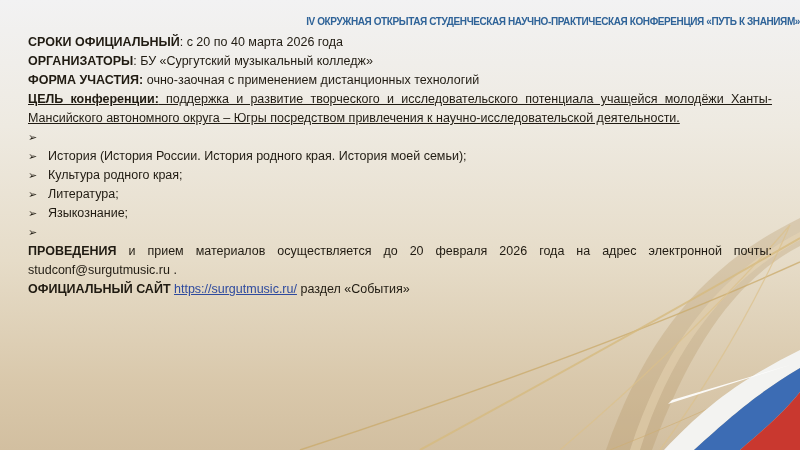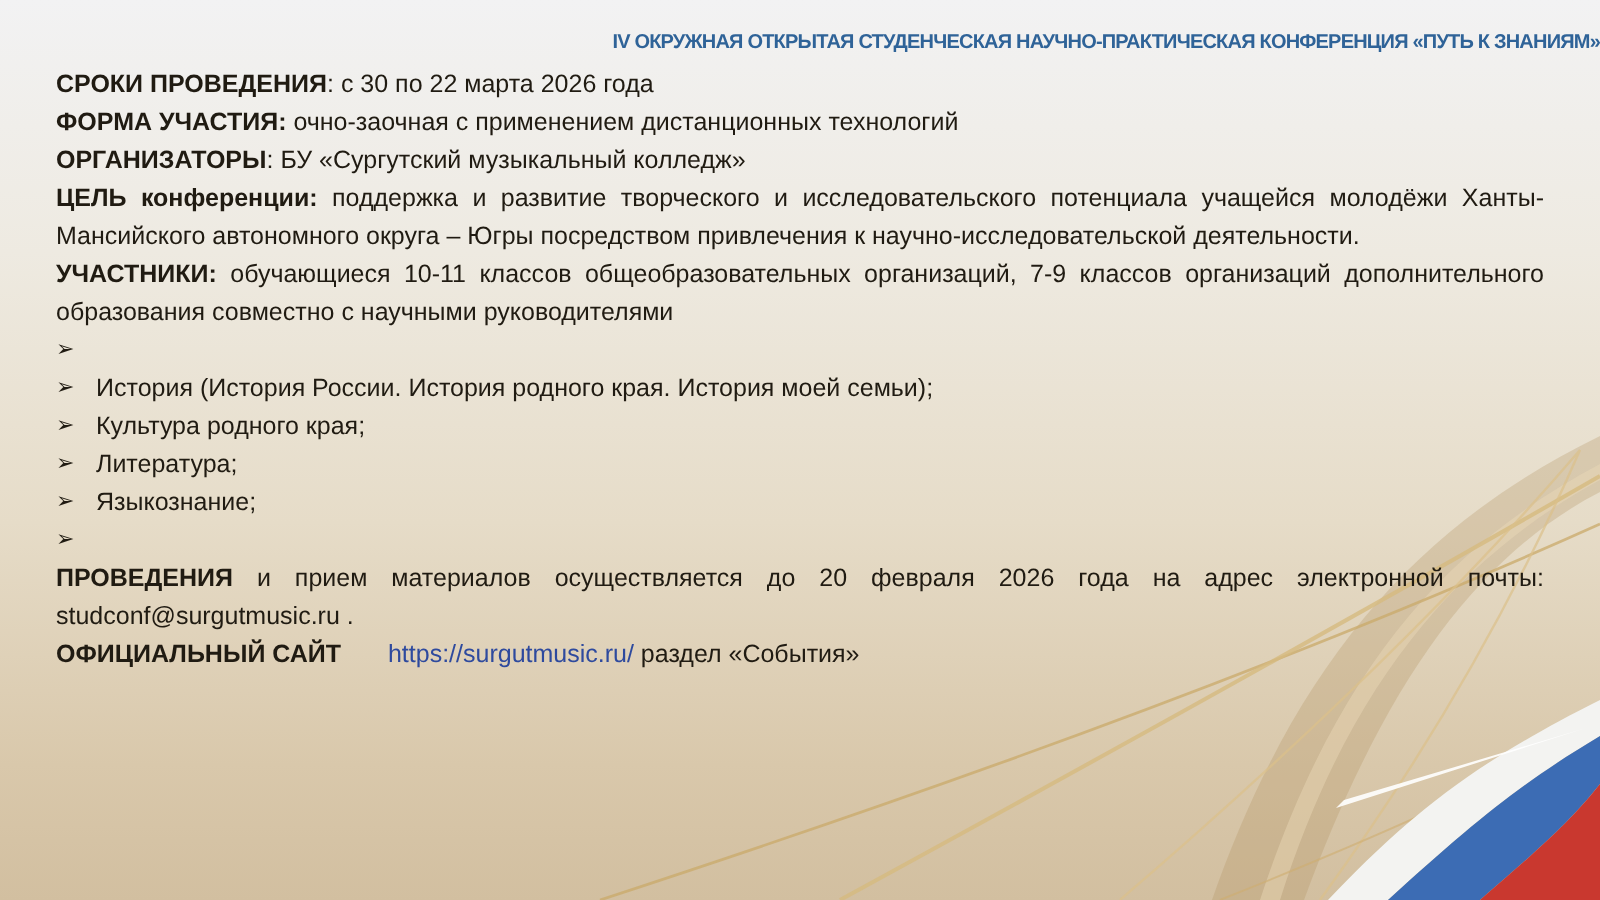--- a/index.html
+++ b/index.html
@@ -29,33 +29,33 @@
     color: #2f6398;
   }
   .content {
     position: absolute;
     top: 33px; left: 28px; right: 28px;
     font-size: 12.5px;
     line-height: 19px;
     color: #201b12;
   }
   .content p { margin: 0; }
-  .j { text-align: justify; }
+  .j { text-align: justify; text-decoration: underline; }
   b { font-weight: bold; }
   .bullet-row { display: flex; }
   .bullet-glyph {
     width: 20px; flex: 0 0 20px;
     font-size: 11px;
     color: #201b12;
   }
   .reg-block { text-align: justify; }
   a.site-link {
     color: #2e4a9e;
+    text-decoration: underline;
     cursor: pointer;
-    margin-left: 20px;
   }
 </style>
 </head>
 <body>
 
 <div class="slide">
 
   <svg class="decor-svg" width="800" height="450" viewBox="0 0 800 450">
 
     <path d="M800,218 C710,262 648,330 606,450 L652,450 C694,336 742,276 800,246 Z" fill="#b0905f" opacity="0.28"></path>
@@ -70,30 +70,29 @@
     <path d="M800,368 C760,392 738,410 694,450 L740,450 C770,424 784,412 800,392 Z" fill="#3c6cb4"></path>
     <path d="M800,392 C784,412 770,424 740,450 L800,450 Z" fill="#c9382f"></path>
 
     <path d="M668,404 L793,364 L672,400 Z" fill="#ffffff" opacity="0.9"></path>
   </svg>
 
   <div class="title">IV ОКРУЖНАЯ ОТКРЫТАЯ СТУДЕНЧЕСКАЯ НАУЧНО-ПРАКТИЧЕСКАЯ КОНФЕРЕНЦИЯ «ПУТЬ К ЗНАНИЯМ»</div>
 
   <div class="content">
 
-    <p><b>СРОКИ ПРОВЕДЕНИЯ</b><span>: с 30 по 22 марта 2026 года</span></p>
+    <p><b>СРОКИ ОФИЦИАЛЬНЫЙ</b><span>: с 20 по 40 марта 2026 года</span></p>
+
+    <p><b>ОРГАНИЗАТОРЫ</b><span>: БУ «Сургутский музыкальный колледж»</span></p>
 
     <p><b>ФОРМА УЧАСТИЯ:</b><span> очно-заочная с применением дистанционных технологий</span></p>
-
-    <p><b>ОРГАНИЗАТОРЫ</b><span>: БУ «Сургутский музыкальный колледж»</span></p>
 
     <p class="j"><b>ЦЕЛЬ конференции:</b><span> поддержка и развитие творческого и исследовательского потенциала учащейся молодёжи Ханты-Мансийского автономного округа – Югры посредством привлечения к научно-исследовательской деятельности.</span></p>
 
 
-    <p class="j"><b>УЧАСТНИКИ:</b><span>  обучающиеся 10-11 классов общеобразовательных организаций, 7-9 классов организаций дополнительного образования совместно с научными руководителями</span></p>
 
 
     <div class="bullet-row">
       <span class="bullet-glyph">➢</span>
     </div>
     <div class="bullet-row">
       <span class="bullet-glyph">➢</span>
       <span>История (История России. История родного края. История моей семьи);</span>
     </div>
     <div class="bullet-row">

